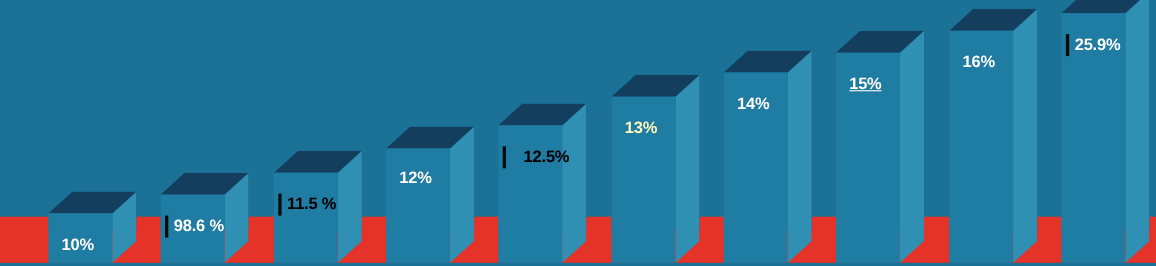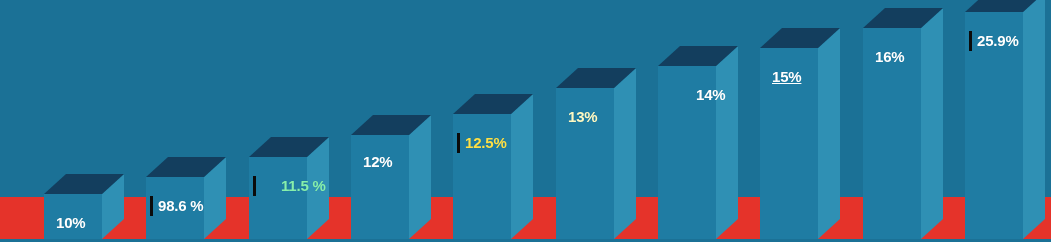--- a/index.html
+++ b/index.html
@@ -99,24 +99,24 @@
         <div class="front" style="height: 227px; background: rgb(31, 124, 163);"></div>
         <div class="side" style="left: 58px; width: 22px; height: 247px; background: rgb(47, 144, 180); clip-path: polygon(0px 8.09717%, 100% 0px, 100% 91.9028%, 0px 100%);"></div>
         <div class="top" style="left: 0px; bottom: 227px; width: 80px; height: 20px; background: rgb(19, 62, 94); clip-path: polygon(27.5% 0px, 100% 0px, 72.5% 100%, 0px 100%);"></div>
       </div>
     </div>
 
   <div id="bottom-strip"></div>
 <div class="label" style="color: rgb(255, 255, 255); left: 56px; bottom: 11px; z-index: 10;">10%</div>
     <div class="label" style="color: rgb(255, 255, 255); left: 158px; bottom: 28px; z-index: 10;">98.6 %</div>
     <div class="tick" style="background: rgb(11, 11, 11); left: 150px; bottom: 26px; height: 20px; z-index: 11;"></div>
-    <div class="label" style="color: #86efac; left: 261px; bottom: 48px; z-index: 10; margin-left: 20px;">11.5 %</div>
+    <div class="label" style="color: #000000; left: 261px; bottom: 48px; z-index: 10;">11.5 %</div>
     <div class="tick" style="background: rgb(11, 11, 11); left: 253px; bottom: 46px; height: 20px; z-index: 11;"></div>
     <div class="label" style="color: rgb(255, 255, 255); left: 363px; bottom: 72px; z-index: 10;">12%</div>
-    <div class="label" style="color: #fde047; left: 465px; bottom: 91px; z-index: 10;">12.5%</div>
+    <div class="label" style="color: #000000; left: 476px; bottom: 91px; z-index: 10;">12.5%</div>
     <div class="tick" style="background: rgb(11, 11, 11); left: 457px; bottom: 89px; height: 20px; z-index: 11;"></div>
     <div class="label" style="color: #fef9c3; left: 568px; bottom: 117px; z-index: 10;">13%</div>
-    <div class="label" style="color: rgb(255, 255, 255); left: 696px; bottom: 139px; z-index: 10;">14%</div>
+    <div class="label" style="color: rgb(255, 255, 255); left: 670px; bottom: 139px; z-index: 10;">14%</div>
     <div class="label" style="color: rgb(255, 255, 255); left: 772px; bottom: 157px; z-index: 10; text-decoration: underline;">15%</div>
     <div class="label" style="color: rgb(255, 255, 255); left: 875px; bottom: 177px; z-index: 10;">16%</div>
     <div class="label" style="color: rgb(255, 255, 255); left: 977px; bottom: 193px; z-index: 10;">25.9%</div>
     <div class="tick" style="background: rgb(11, 11, 11); left: 969px; bottom: 191px; height: 20px; z-index: 11;"></div>
   </div>
 
 </body></html>

